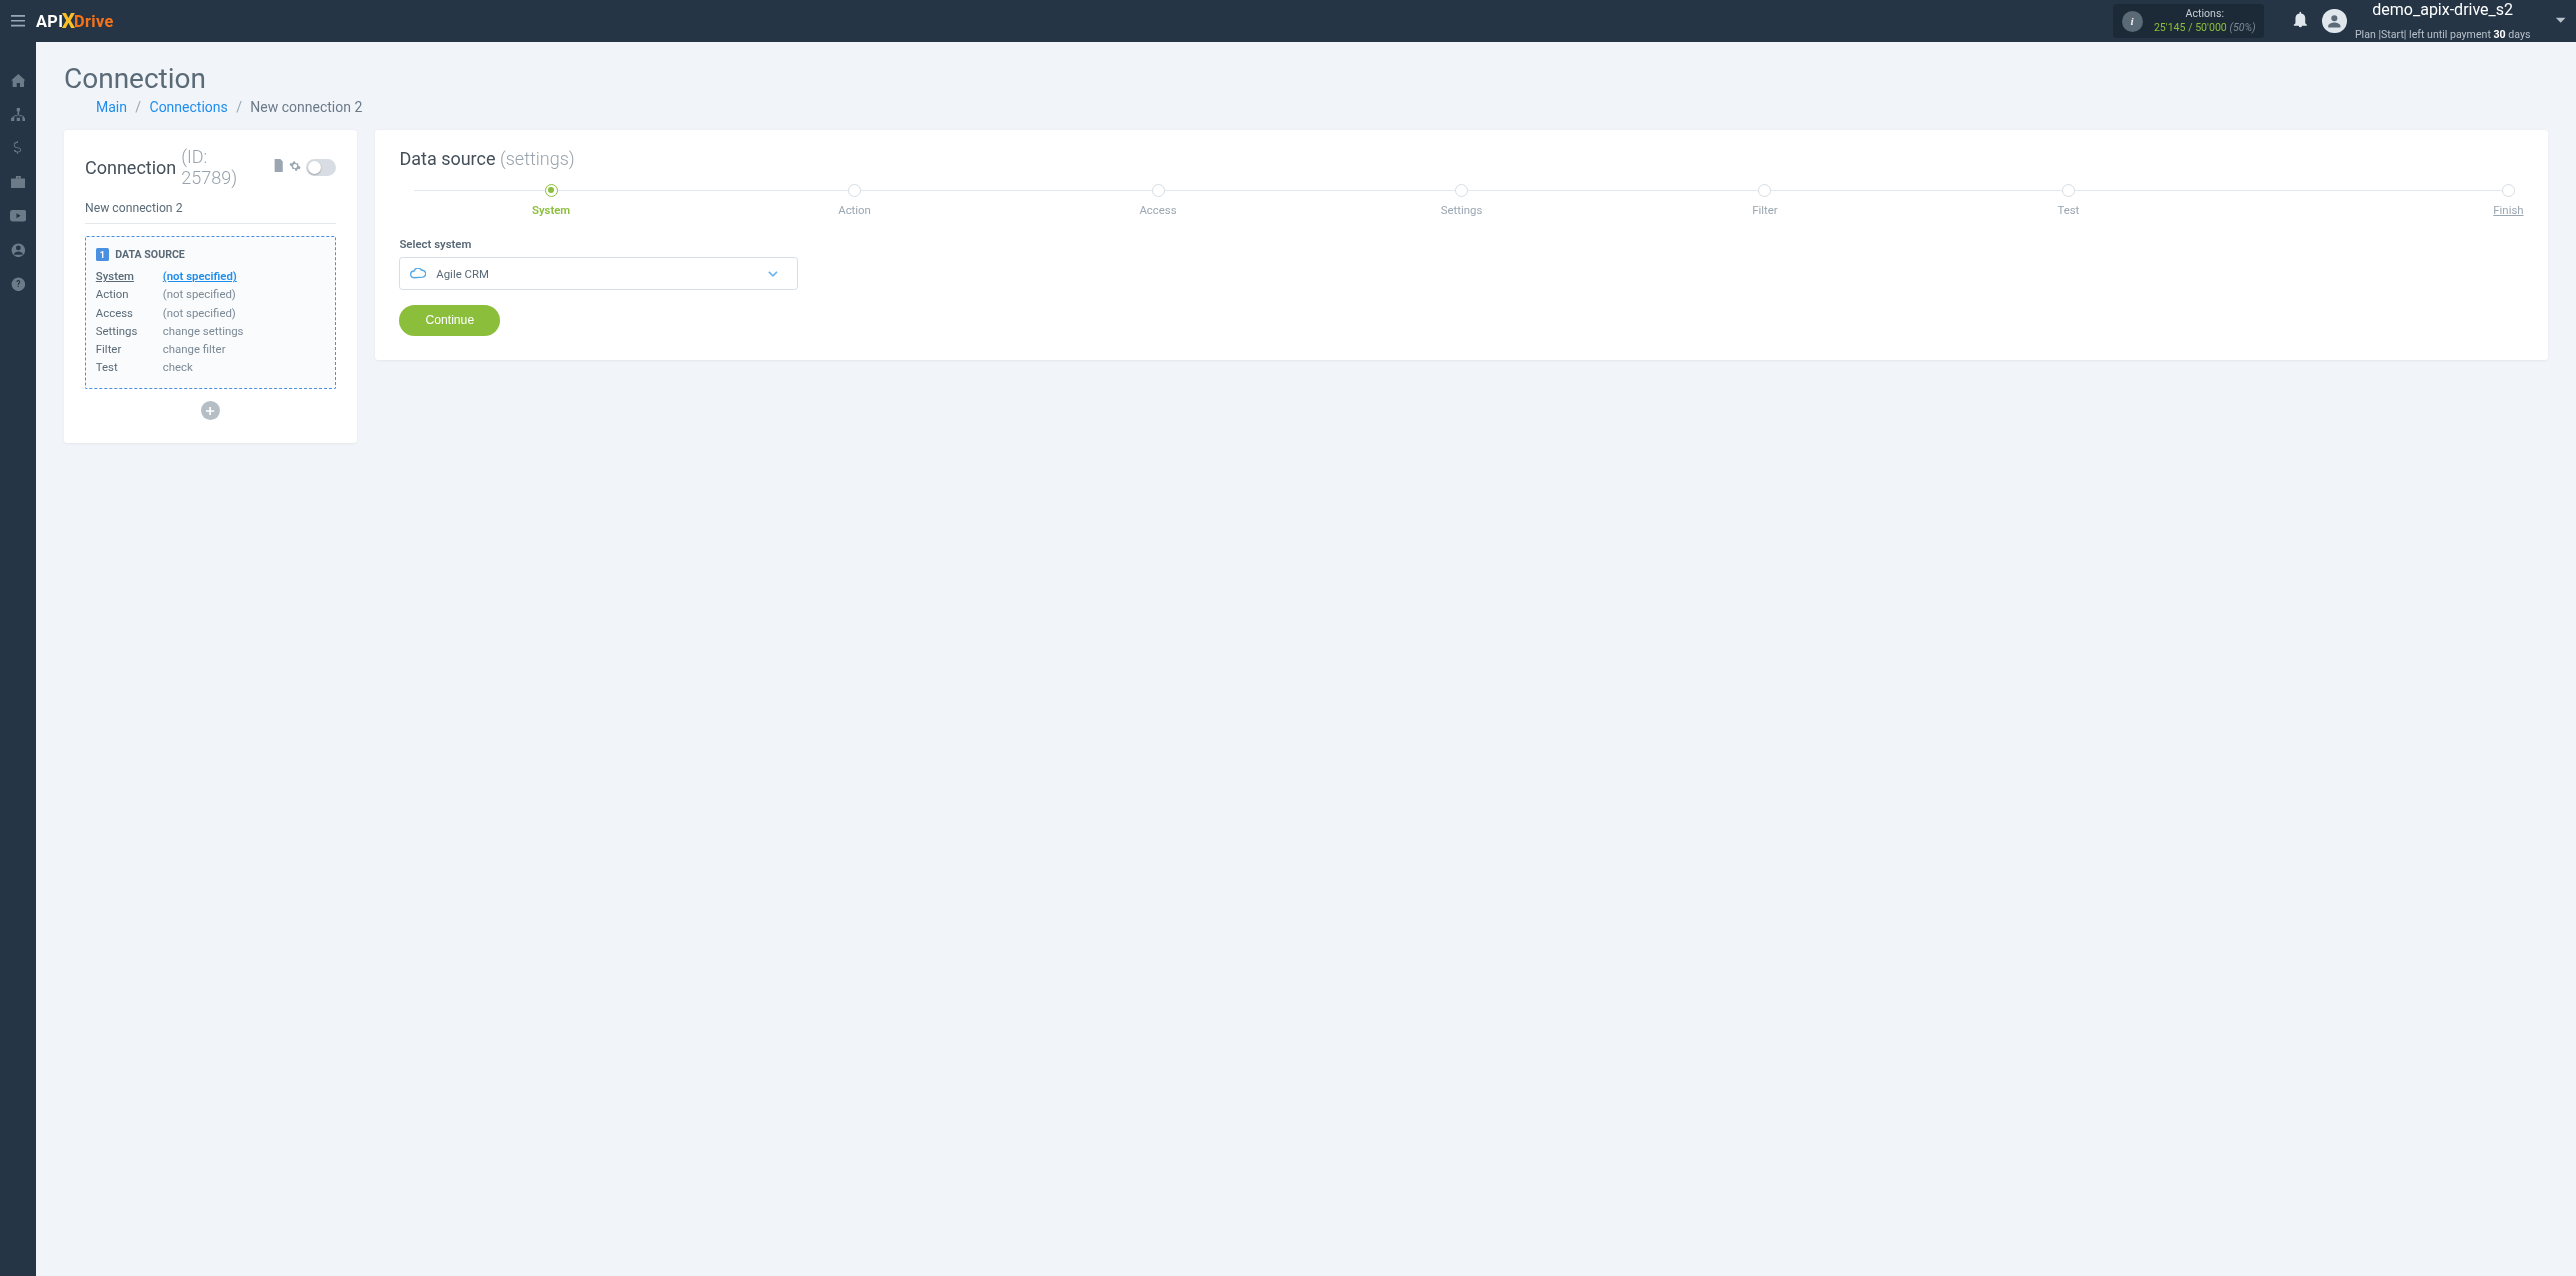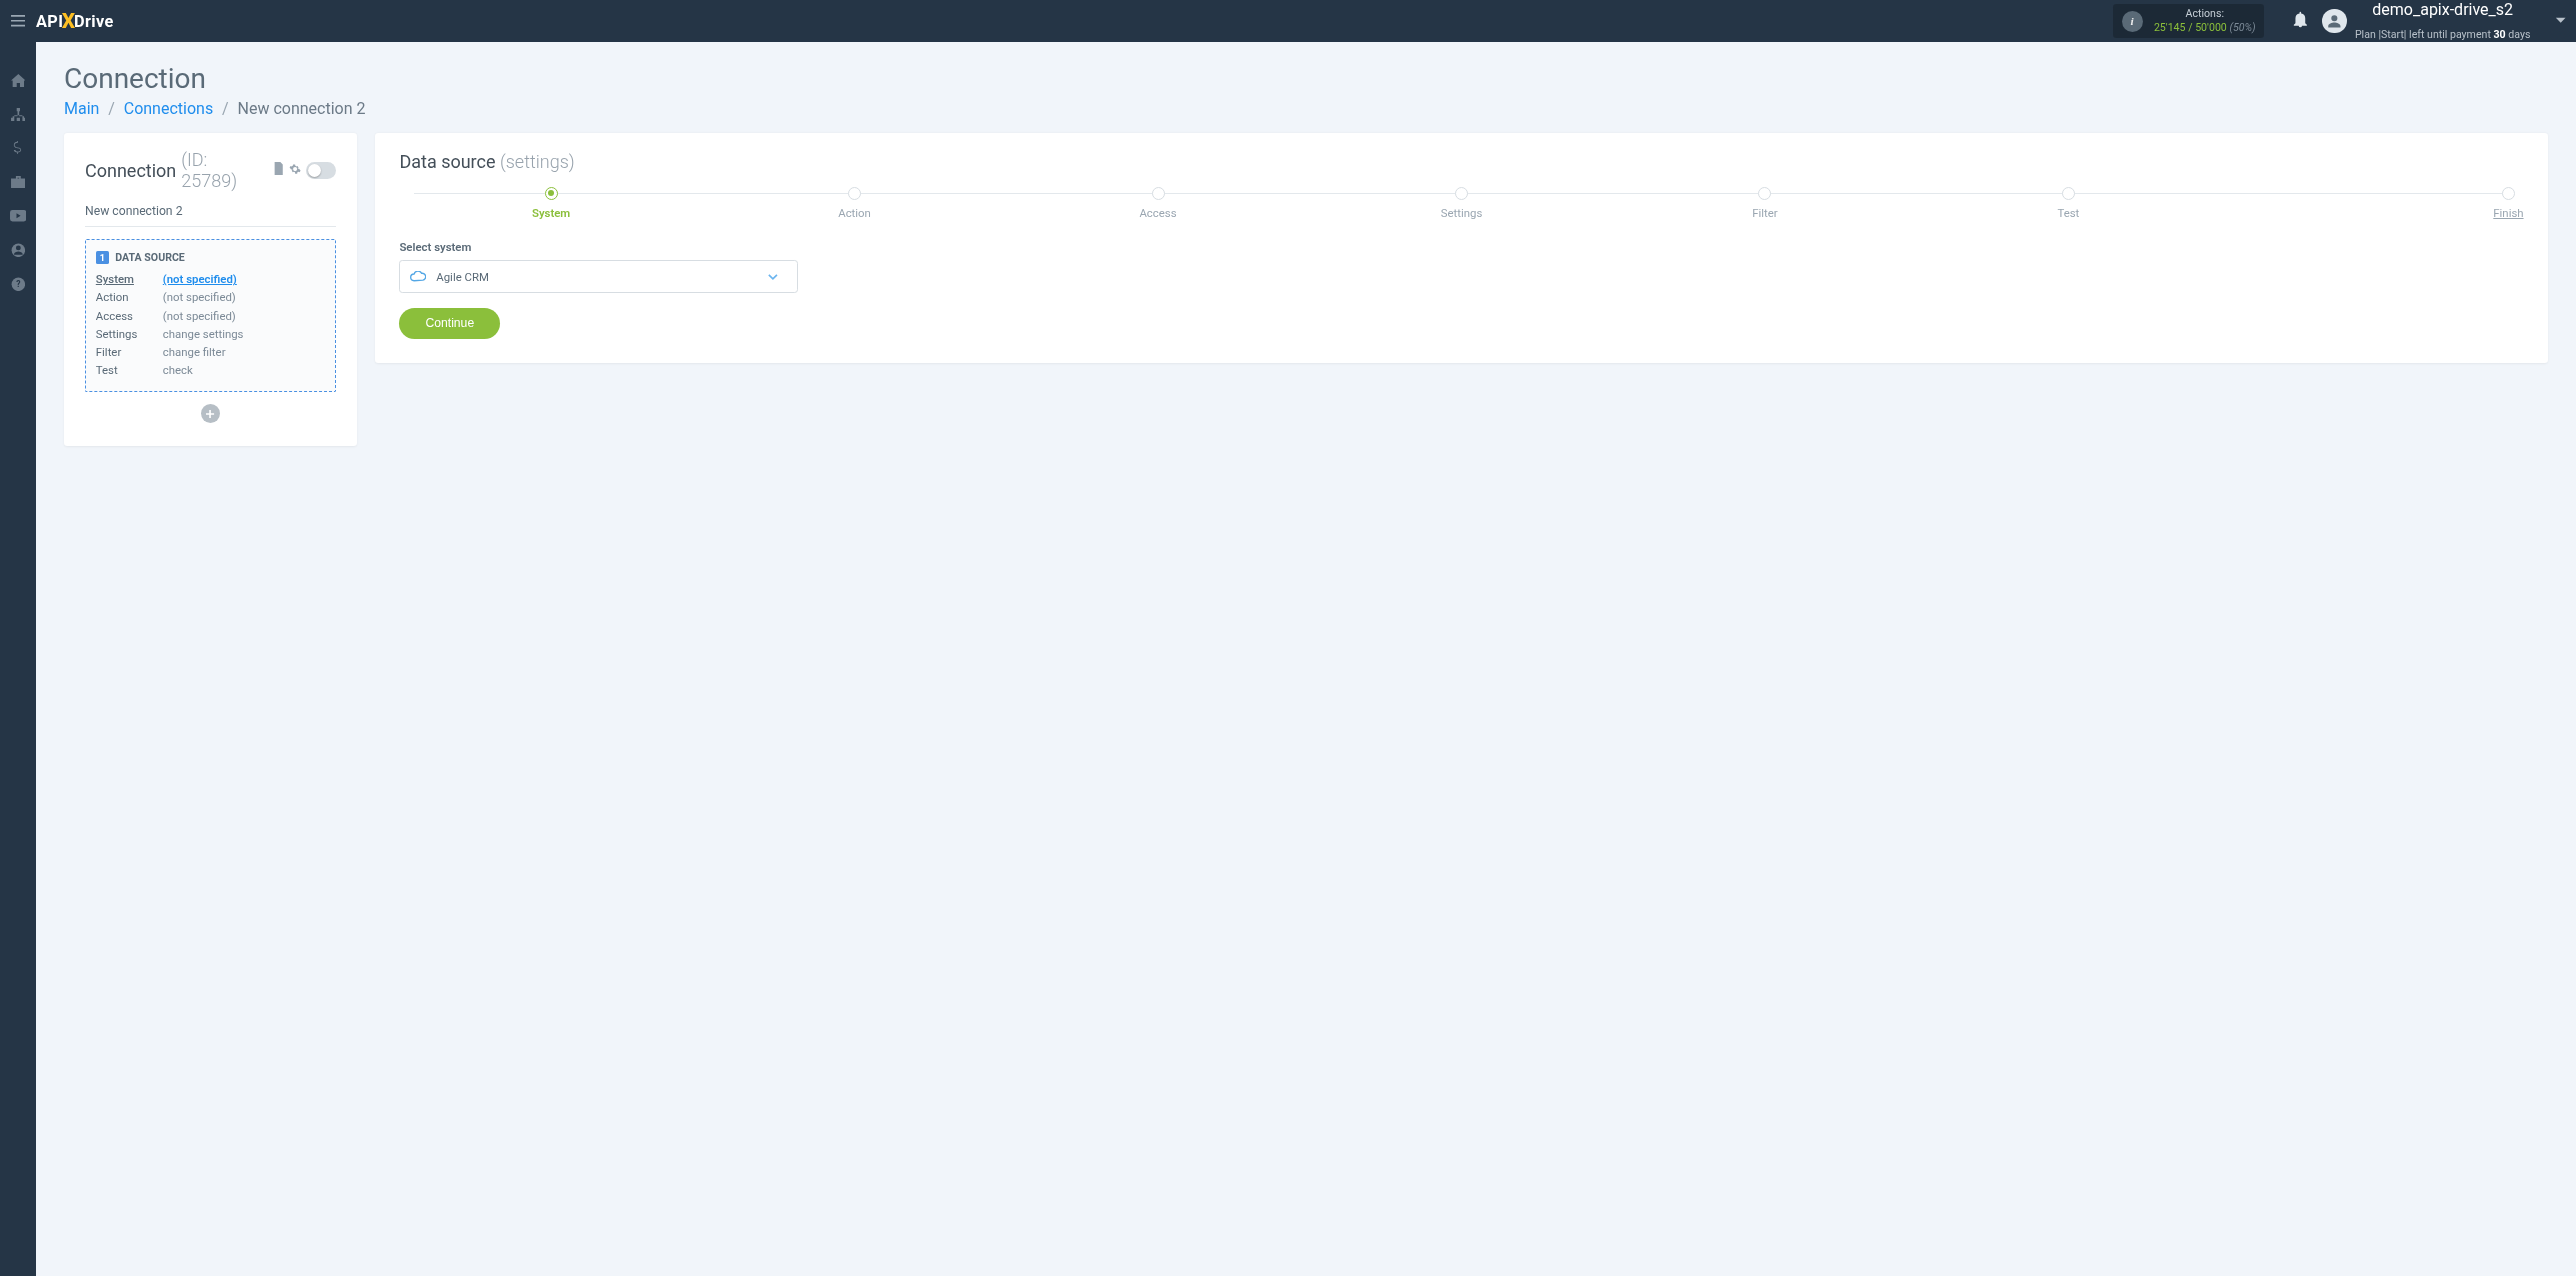--- a/index.html
+++ b/index.html
@@ -31,21 +31,21 @@
 .logo {
   display: flex;
   align-items: center;
   font-weight: 700;
   font-size: 16.3px;
   letter-spacing: 0.4px;
   color: #fff;
 }
 .logo-api { color: #fff; }
 .logo-x { color: #fdbf22; font-size: 21px; font-weight: 800; position: relative; margin: 0 -1.6px; }
-.logo-drive { color: #ffffff; }
+.logo-drive { color: #f97316; }
 .header-spacer { flex: 1; }
 .actions-pill {
   background: rgba(0,0,0,0.22);
   border-radius: 3.3px;
   display: flex;
   align-items: center;
   padding: 3.3px 8.1px;
   margin-right: 14.7px;
 }
 .actions-icon {
@@ -116,23 +116,24 @@
   overflow: auto;
   padding: 19.5px 28px;
 }
 .page-title {
   font-size: 28px;
   font-weight: 400;
   color: #5a6a77;
   margin-bottom: 4.9px;
 }
 .breadcrumbs {
-  font-size: 16px;
+  font-size: 14px;
   color: #6c7a87;
   margin-bottom: 14.7px;
+  margin-left: 32px;
 }
 .breadcrumbs a { color: #1f8ded; text-decoration: none; }
 .breadcrumbs .sep { color: #9aa6b1; margin: 0 4.9px; }
 
 .cards-row {
   display: flex;
   gap: 18px;
   align-items: flex-start;
 }
 

